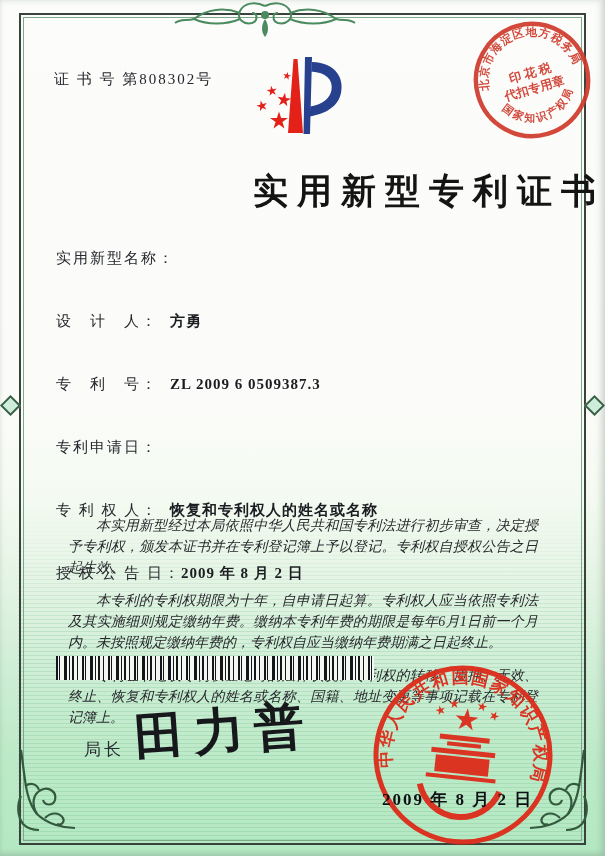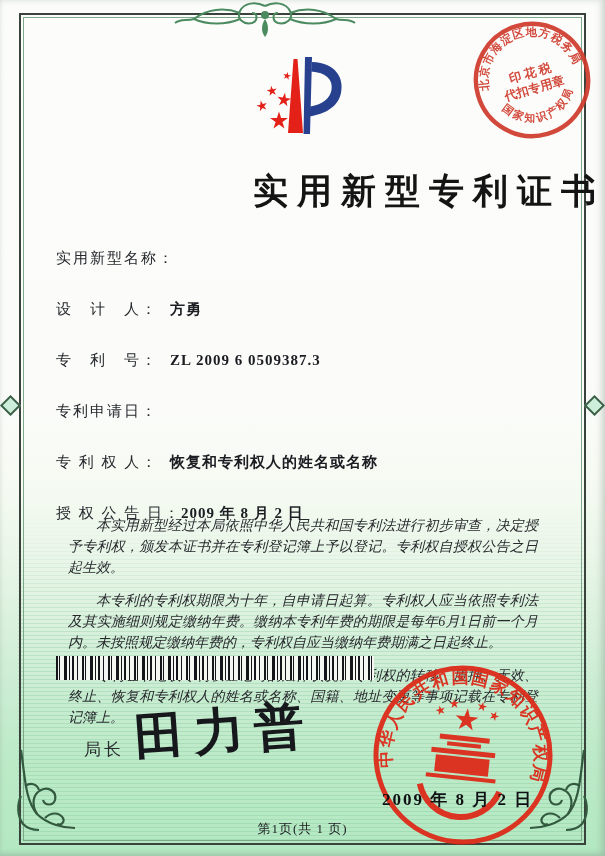--- a/index.html
+++ b/index.html
@@ -19,21 +19,21 @@
   .corner-fl{position:absolute;width:64px;height:86px;}
   .corner-bl{left:15px;top:746px;}
   .corner-br{left:526px;top:746px;transform:scaleX(-1);}
   .edge-diamond{position:absolute;width:11px;height:11px;border:2px solid #3b5f46;transform:rotate(45deg);background:#cdeeda;}
   .ed-left{left:3px;top:398px;} .ed-right{right:3px;top:398px;}
   .cert-no{position:absolute;left:54px;top:70px;font-size:15px;letter-spacing:2px;color:#24262c;}
   .logo{position:absolute;left:238px;top:52px;width:142px;height:114px;}
   .tax-stamp{position:absolute;left:471px;top:19px;width:122px;height:122px;transform:rotate(-16deg);opacity:.92;}
   .title{position:absolute;left:0;top:168px;width:100%;text-align:right;font-size:35px;font-weight:bold;
     letter-spacing:9px;color:#141414;}
-  .fields{position:absolute;left:56px;top:248px;display:flex;flex-direction:column;gap:31px;}
+  .fields{position:absolute;left:56px;top:248px;display:flex;flex-direction:column;gap:43px;}
   .field-row{display:flex;font-size:15px;line-height:20px;}
   .f-label{min-width:114px;letter-spacing:2px;color:#26282e;}
   .f-value{font-weight:600;color:#1b1d22;letter-spacing:1px;}
   .paragraphs{position:absolute;left:56px;top:503px;width:494px;font-size:14px;line-height:21px;
     font-style:italic;color:#26282c;}
   .paragraphs p{margin:12px;text-indent:2em;text-align:justify;}
   .barcode{position:absolute;left:56px;top:656px;width:318px;height:24px;
     background:repeating-linear-gradient(90deg,
       #14171a 0 2px,#f4f7f2 2px 3px,#14171a 3px 4px,#f4f7f2 4px 8px,
       #14171a 8px 11px,#f4f7f2 11px 13px,#14171a 13px 14px,#f4f7f2 14px 16px,
@@ -89,20 +89,21 @@
       <path d="M6,4 C10,30 10,54 22,68 C32,78 48,82 60,82"></path>
       <path d="M22,68 C16,58 18,48 26,44 C34,40 42,46 40,54 C38,60 30,60 28,54"></path>
       <path d="M10,40 C16,36 22,38 24,44"></path>
       <path d="M30,72 C36,66 44,66 48,72 C50,76 46,80 42,78"></path>
       <path d="M6,50 C2,58 2,70 8,78 C12,82 18,84 24,84"></path>
     </g>
   </svg>
   <div class="edge-diamond ed-left"></div>
   <div class="edge-diamond ed-right"></div>
 
+  <div class="cert-no">证 书 号 第808302号</div>
 
   <svg class="logo" viewBox="0 0 142 114">
     <polygon points="55.5,7 59.5,7 65,81 50,81" fill="#e32119"></polygon>
     <polygon points="67,5 74,5 72,82 65.5,82" fill="#27418f"></polygon>
     <path d="M74,10 C99,11 106,27 103,41 C100,55 87,62 71.5,64.5 L72.3,54.5 C85,52.5 92,46 93.5,38 C95.2,27.5 88,20.5 73.2,19.5 Z" fill="#27418f"></path>
     <g fill="#e32119">
       <use href="#star5" transform="translate(49,24) scale(4.2) rotate(12)"></use>
       <use href="#star5" transform="translate(34,39) scale(5.4) rotate(-10)"></use>
       <use href="#star5" transform="translate(46,48) scale(7.2) rotate(8)"></use>
       <use href="#star5" transform="translate(24,54) scale(5.6) rotate(-14)"></use>
@@ -178,15 +179,14 @@
       <rect x="78" y="83" width="34" height="4"></rect>
       <rect x="63" y="90" width="64" height="5"></rect>
       <rect x="68" y="97" width="54" height="17"></rect>
       <rect x="60" y="116" width="70" height="4"></rect>
       <path d="M55,128 A42,42 0 0 0 135,128" fill="none" stroke="#dd2b1a" stroke-width="6"></path>
     </g>
   </svg>
 
   <div class="issue-date">2009 年 8 月 2 日</div>
 
-  <div class="footer">第1页(共 1 页)</div>
 
 </div>
 
 </body></html>

